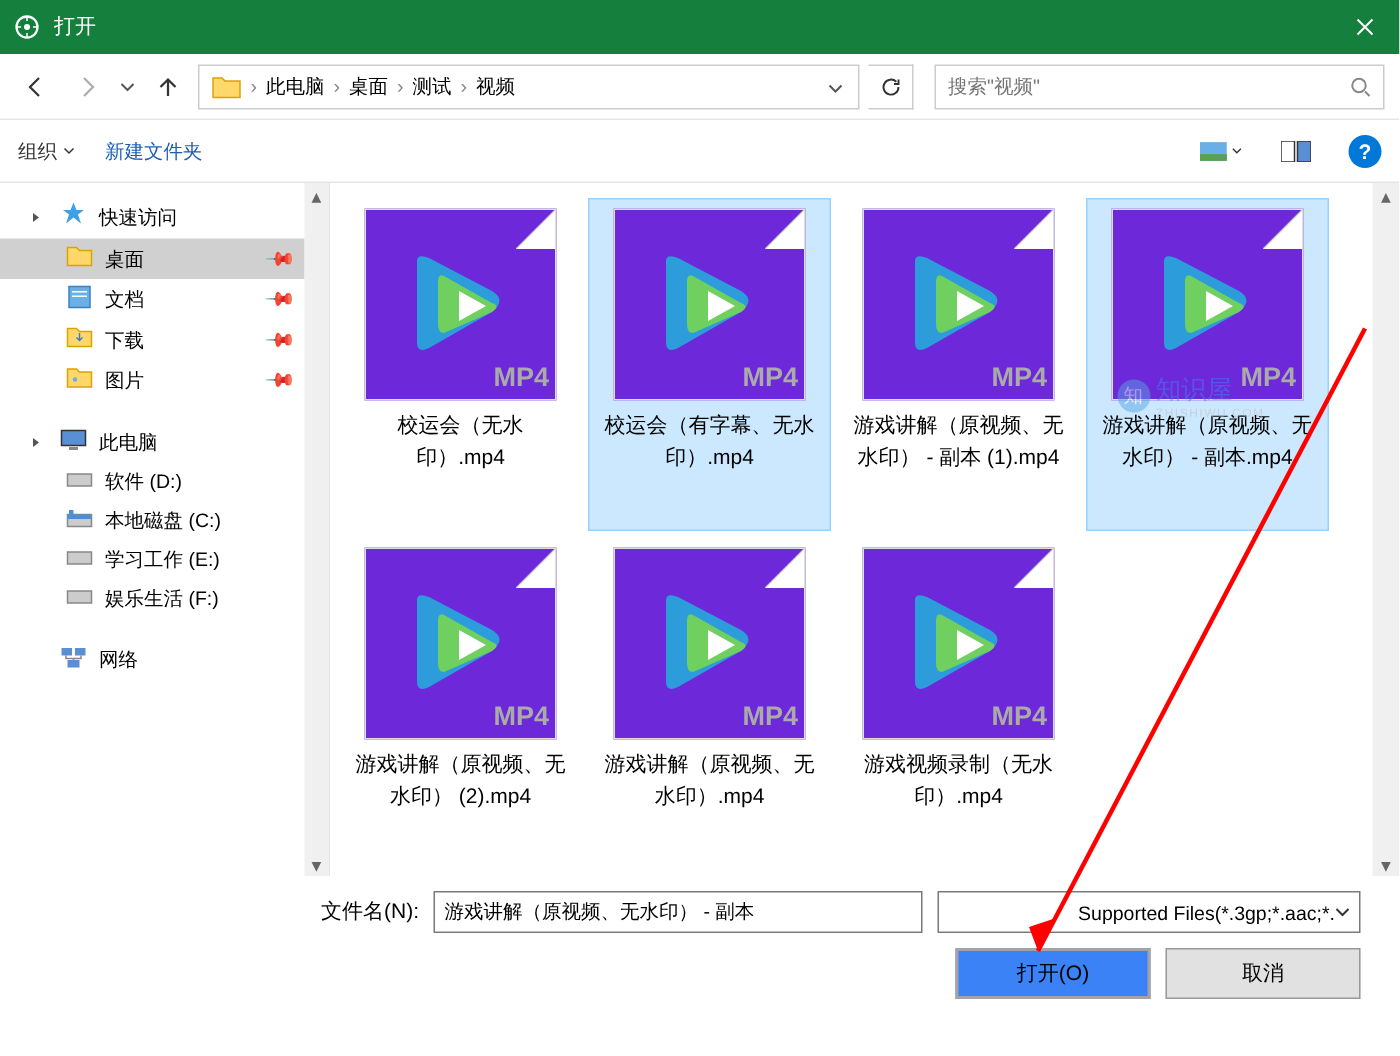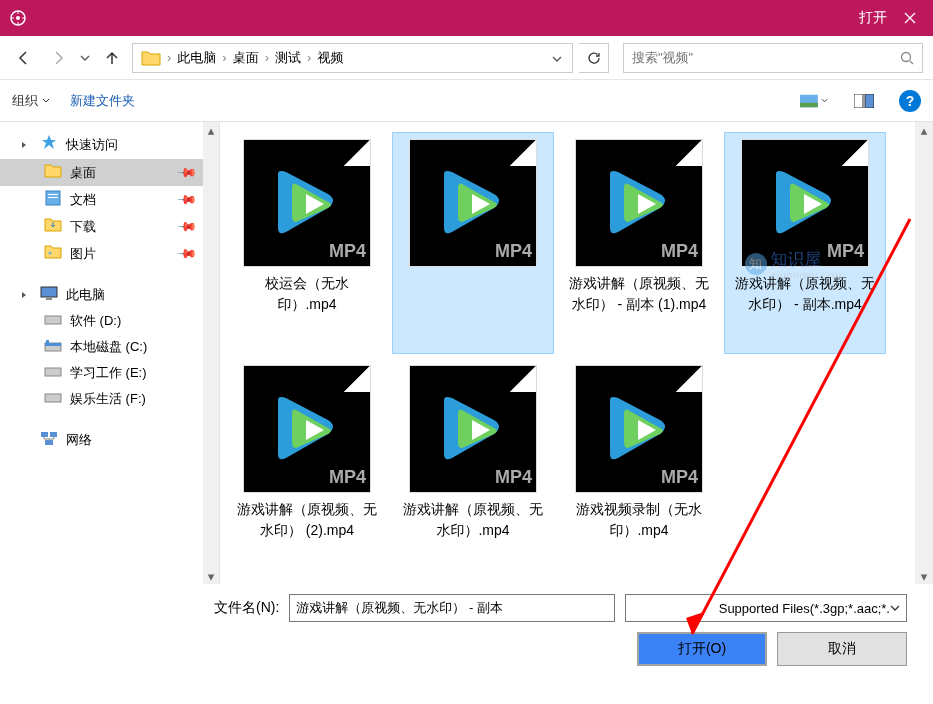--- a/index.html
+++ b/index.html
@@ -1,18 +1,18 @@
 <!DOCTYPE html>
 <html><head>
 <meta charset="utf-8">
 <style>
 * { box-sizing: border-box; margin: 0; padding: 0; font-family: "Microsoft YaHei", "Segoe UI", sans-serif; }
 body { width: 933px; height: 704px; background: #fff; font-size: 13px; overflow: hidden; }
 
-.titlebar { height: 36px; background: #be185d; color: #fff; display: flex; align-items: center; padding: 0 0 0 10px; text-align: right; }
+.titlebar { height: 36px; background: #15803d; color: #fff; display: flex; align-items: center; padding: 0 0 0 10px; }
 .titlebar .app-icon { width: 16px; height: 16px; margin-right: 10px; }
 .titlebar .title { flex: 1; font-size: 14px; }
 .titlebar .close { width: 46px; height: 36px; display: flex; align-items: center; justify-content: center; cursor: pointer; }
 
 .navbar { height: 44px; display: flex; align-items: center; padding: 6px 10px; gap: 6px; border-bottom: 1px solid #e5e5e5; }
 .nav-btn { width: 28px; height: 28px; display: flex; align-items: center; justify-content: center; color: #555; cursor: pointer; }
 .breadcrumb-box { flex: 1; height: 30px; border: 1px solid #ccc; display: flex; align-items: center; padding: 0 4px; background: #fff; }
 .folder-icon { width: 20px; height: 18px; margin: 0 4px; }
 .crumb { padding: 0 4px; cursor: pointer; }
 .crumb-sep { color: #888; padding: 0 2px; }
@@ -38,21 +38,21 @@
 .tree-item.level2 { padding-left: 44px; }
 .tree-item.selected { background: #d0d0d0; }
 .tree-item .exp { width: 12px; color: #555; }
 .tree-item .pin { margin-left: auto; color: #888; transform: rotate(45deg); }
 .tree-group { margin-bottom: 14px; }
 
 .file-area { flex: 1; display: flex; }
 .file-grid { flex: 1; padding: 10px 0 10px 6px; display: grid; grid-template-columns: repeat(4, 162px); grid-auto-rows: 222px; gap: 4px; overflow: hidden; }
 .file-item { display: flex; flex-direction: column; align-items: center; padding: 6px; cursor: pointer; border: 1px solid transparent; }
 .file-item.selected { background: #cce8ff; border-color: #99d1ff; }
-.file-thumb { width: 128px; height: 128px; background: #000000; border: 1px solid #ddd; display: flex; align-items: center; justify-content: center; position: relative; margin-bottom: 6px; }
+.file-thumb { width: 128px; height: 128px; background: #6d28d9; border: 1px solid #ddd; display: flex; align-items: center; justify-content: center; position: relative; margin-bottom: 6px; }
 .file-thumb .fold { position: absolute; top: 0; right: 0; width: 26px; height: 26px; background: linear-gradient(135deg, transparent 48%, #ccc 50%, #fff 52%); }
 .file-thumb .badge { position: absolute; bottom: 4px; right: 4px; color: #aaa; font-size: 18px; font-weight: bold; }
 .file-label { text-align: center; font-size: 14px; line-height: 1.5; padding: 0 4px; }
 .file-scroll { width: 18px; background: #f0f0f0; display: flex; flex-direction: column; }
 
 .bottom { padding: 10px 26px; display: flex; flex-direction: column; gap: 10px; position: relative; }
 .filename-row { display: flex; align-items: center; gap: 10px; padding-left: 188px; }
 .filename-row label { font-size: 14px; }
 .filename-input { flex: 1; height: 28px; border: 1px solid #7a7a7a; padding: 0 6px; font-size: 13px; }
 .filter-select { width: 282px; height: 28px; border: 1px solid #7a7a7a; padding: 0 6px; display: flex; align-items: center; justify-content: flex-end; cursor: pointer; font-size: 13px; }
@@ -290,20 +290,21 @@
         <div class="file-item selected">
           <div class="file-thumb">
             <div class="fold"></div>
             <svg width="78" height="78" viewBox="0 0 78 78">
               <path d="M10 10 Q10 5 18 8 L60 30 Q70 36 60 44 L18 68 Q10 72 10 64 Z" fill="#2d9cdb"></path>
               <path d="M28 20 L60 38 Q66 40 60 44 L28 58 Q24 58 24 52 L24 24 Q24 18 28 20" fill="#6fcf5f"></path>
               <path d="M38 30 L56 40 L38 50 Z" fill="#fff"></path>
             </svg>
             <div class="badge">MP4</div>
           </div>
+          <div class="file-label">校运会（有字幕、无水印）.mp4</div>
         </div>
         <div class="file-item">
           <div class="file-thumb">
             <div class="fold"></div>
             <svg width="78" height="78" viewBox="0 0 78 78">
               <path d="M10 10 Q10 5 18 8 L60 30 Q70 36 60 44 L18 68 Q10 72 10 64 Z" fill="#2d9cdb"></path>
               <path d="M28 20 L60 38 Q66 40 60 44 L28 58 Q24 58 24 52 L24 24 Q24 18 28 20" fill="#6fcf5f"></path>
               <path d="M38 30 L56 40 L38 50 Z" fill="#fff"></path>
             </svg>
             <div class="badge">MP4</div>

